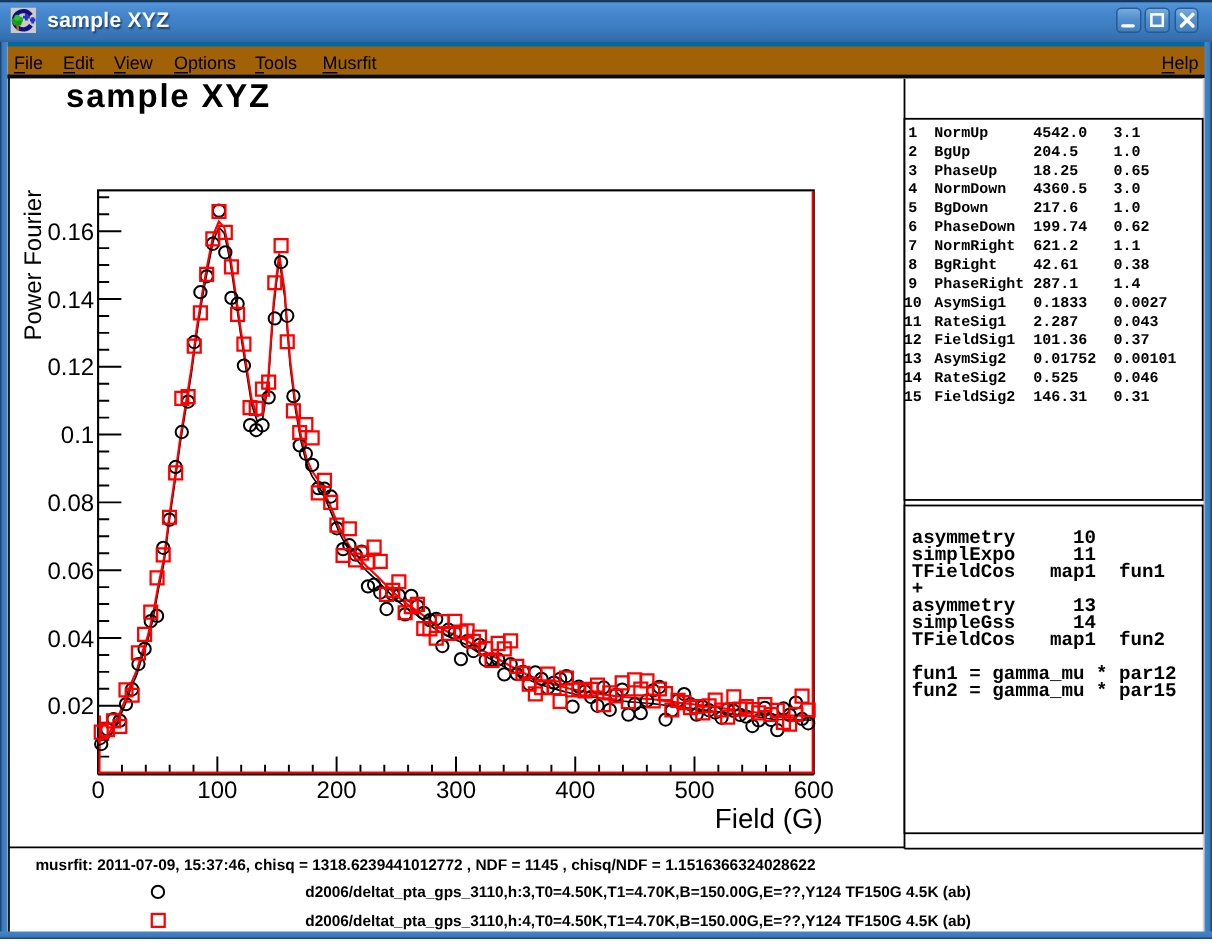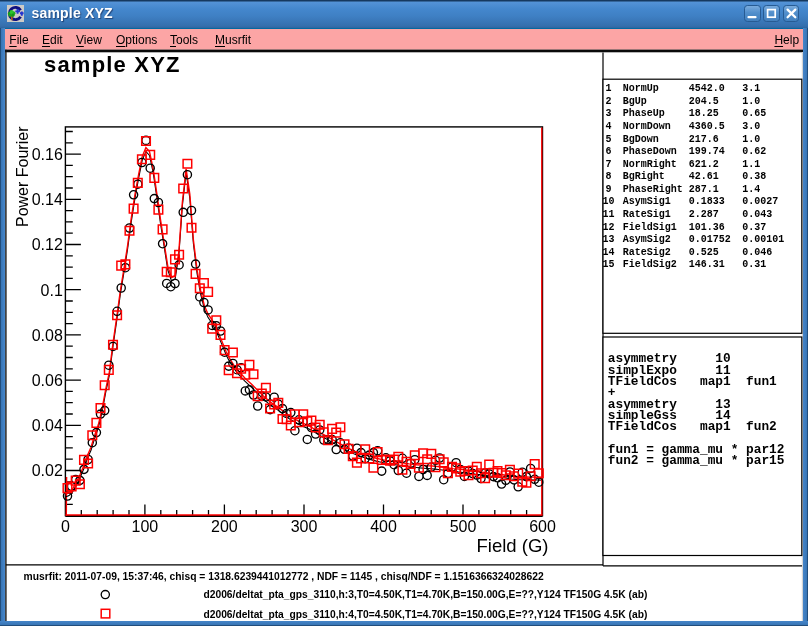--- a/index.html
+++ b/index.html
@@ -12,22 +12,22 @@
 .wbtn{position:absolute;top:4.5px;width:16.5px;height:17px;border-radius:3.5px;
   border:1px solid #2a5econ;box-sizing:border-box}
 .wbtn{border:1px solid #275b93;background:linear-gradient(180deg,#7aabdd 0,#528fcc 45%,#417fbd 100%)}
 #bmin{left:744px} #bmax{left:763.3px} #bclo{left:782.7px}
 #lborder{position:absolute;left:0;top:28px;width:4.5px;height:597px;
   background:linear-gradient(90deg,#16395f 0,#3a77b7 1.5px,#4585c9 4.5px)}
 #rborder{position:absolute;right:0;top:28px;width:4.8px;height:597px;
   background:linear-gradient(270deg,#16395f 0,#3a77b7 1.5px,#4585c9 4.8px)}
 #bborder{position:absolute;left:0;bottom:0;width:808px;height:5px;
   background:linear-gradient(0deg,#16395f 0,#3a77b7 1.5px,#4585c9 5px)}
-#menubar{position:absolute;left:4.5px;top:28px;width:799px;height:21.7px;background:#fca5a5;
-  border-top:1px solid #0369a1}
+#menubar{position:absolute;left:4.5px;top:28px;width:799px;height:21.7px;background:#a16207;
+  border-top:3px solid #0369a1}
 .mi{position:absolute;top:4px;font-size:12px;color:#000}
 .mi u{text-decoration-thickness:1px;text-underline-offset:2px}
 #canvas{position:absolute;left:0;top:0}
 </style></head>
 <body>
 <div id="win">
   <div id="tbar">
     <svg id="ticon" viewBox="0 0 17 17">
         <rect x="0" y="0" width="17" height="17" fill="#cecbc6"></rect>
       <path d="M13.6 5.2 A6.1 6.1 0 1 0 13.6 11.8" fill="none" stroke="#10107e" stroke-width="2.9"></path>

